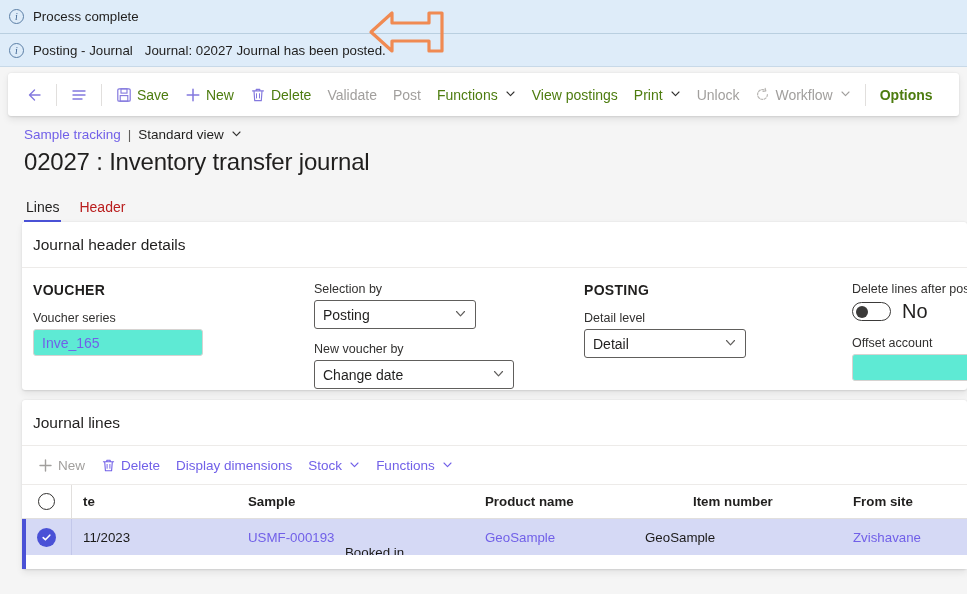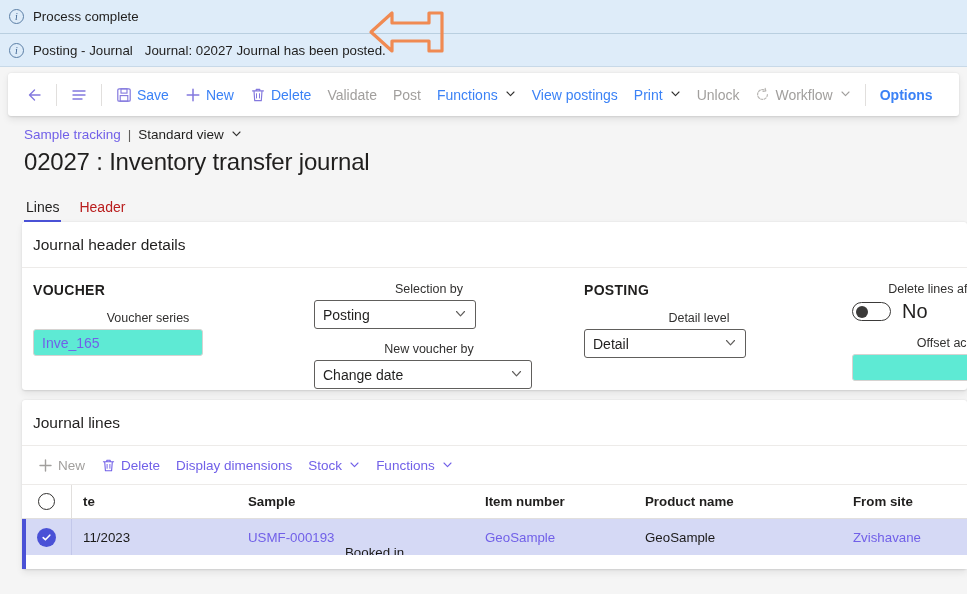--- a/index.html
+++ b/index.html
@@ -57,21 +57,21 @@
     border-radius: 3px;
     height: 43px;
     display: flex;
     align-items: center;
     padding: 0 10px;
     box-shadow: 0 0.6px 1.8px rgba(0,0,0,.10), 0 3.2px 7.2px rgba(0,0,0,.08);
   }
   .cmd {
     display: flex; align-items: center; gap: 5px;
     height: 31px; padding: 0 8px;
-    font-size: 14px; color: #3b82f6;
+    font-size: 14px; color: #4d7c0f;
     white-space: nowrap;
     cursor: pointer; border-radius: 2px;
   }
   .cmd.icon-only { padding: 0 7px; }
   .cmd.disabled { color: #a19f9d; cursor: default; }
   .cmd.strong { font-weight: bold; }
   .cmd .glyph { color: #8378de; display: inline-flex; align-items: center; }
   .cmd.disabled .glyph { color: #b9b7b4; }
   .cmd-sep { width: 1px; height: 22px; background: #e1dfdd; margin: 0 6px; flex: none; }
   .caret { font-size: 9px; color: #323130; margin-left: 2px; }
@@ -118,21 +118,21 @@
     border-bottom: 1px solid #edebe9;
   }
   .card-body { padding: 14px 11px 16px 11px; position: relative; height: 120px; }
 
   .col-group { position: absolute; }
   .group-head {
     font-size: 14px; font-weight: bold;
     letter-spacing: .3px; color: #201f1e;
     margin-bottom: 13px;
   }
-  .field-label { font-size: 12.5px; color: #323130; margin-bottom: 4px; text-align: center; }
+  .field-label { font-size: 12.5px; color: #323130; margin-bottom: 4px; }
   .field-label.lbl2 { margin-top: 13px; }
 
   .txtfield {
     background: #5eead4;
     border: 1px solid #d6d3d1;
     border-radius: 3px;
     height: 27px;
     padding: 0 8px;
     font-size: 14px;
     color: #7160e8;
@@ -400,21 +400,21 @@
       <div class="field-label">Selection by</div>
       <div class="selectfield" style="width:162px;">
         <span>Posting</span>
         <span class="caret2">
           <svg width="13" height="13" viewBox="0 0 13 13">
               <path d="M2.5 4.5L6.5 8.8L10.5 4.5" fill="none" stroke="currentColor" stroke-width="1.15" stroke-linecap="round" stroke-linejoin="round"></path>
             </svg>
         </span>
       </div>
       <div class="field-label lbl2">New voucher by</div>
-      <div class="selectfield" style="width:218px;">
+      <div class="selectfield" style="width:200px;">
         <span>Change date</span>
         <span class="caret2">
           <svg width="13" height="13" viewBox="0 0 13 13">
               <path d="M2.5 4.5L6.5 8.8L10.5 4.5" fill="none" stroke="currentColor" stroke-width="1.15" stroke-linecap="round" stroke-linejoin="round"></path>
             </svg>
         </span>
       </div>
     </div>
 
     <div class="col-group" style="left:562px; top:14px; width:230px;">
@@ -490,22 +490,22 @@
   </div>
 
   <div class="grid">
     <div class="grid-head">
       <div class="cell-check">
         <div class="circle-empty"></div>
       </div>
       <div class="cell c-date">te</div>
       <div class="cell c-sample">Sample</div>
       <div class="cell c-status"></div>
+      <div class="cell c-prod">Product name</div>
       <div class="cell c-item">Item number</div>
-      <div class="cell c-prod">Product name</div>
       <div class="cell c-site">From site</div>
     </div>
 
     <div class="grid-row">
       <div class="cell-check">
         <div class="circle-checked">
           <svg width="11" height="11" viewBox="0 0 11 11">
               <path d="M2.2 5.6L4.4 7.8L8.8 3.2" fill="none" stroke="#fff" stroke-width="1.6" stroke-linecap="round" stroke-linejoin="round"></path>
             </svg>
         </div>

